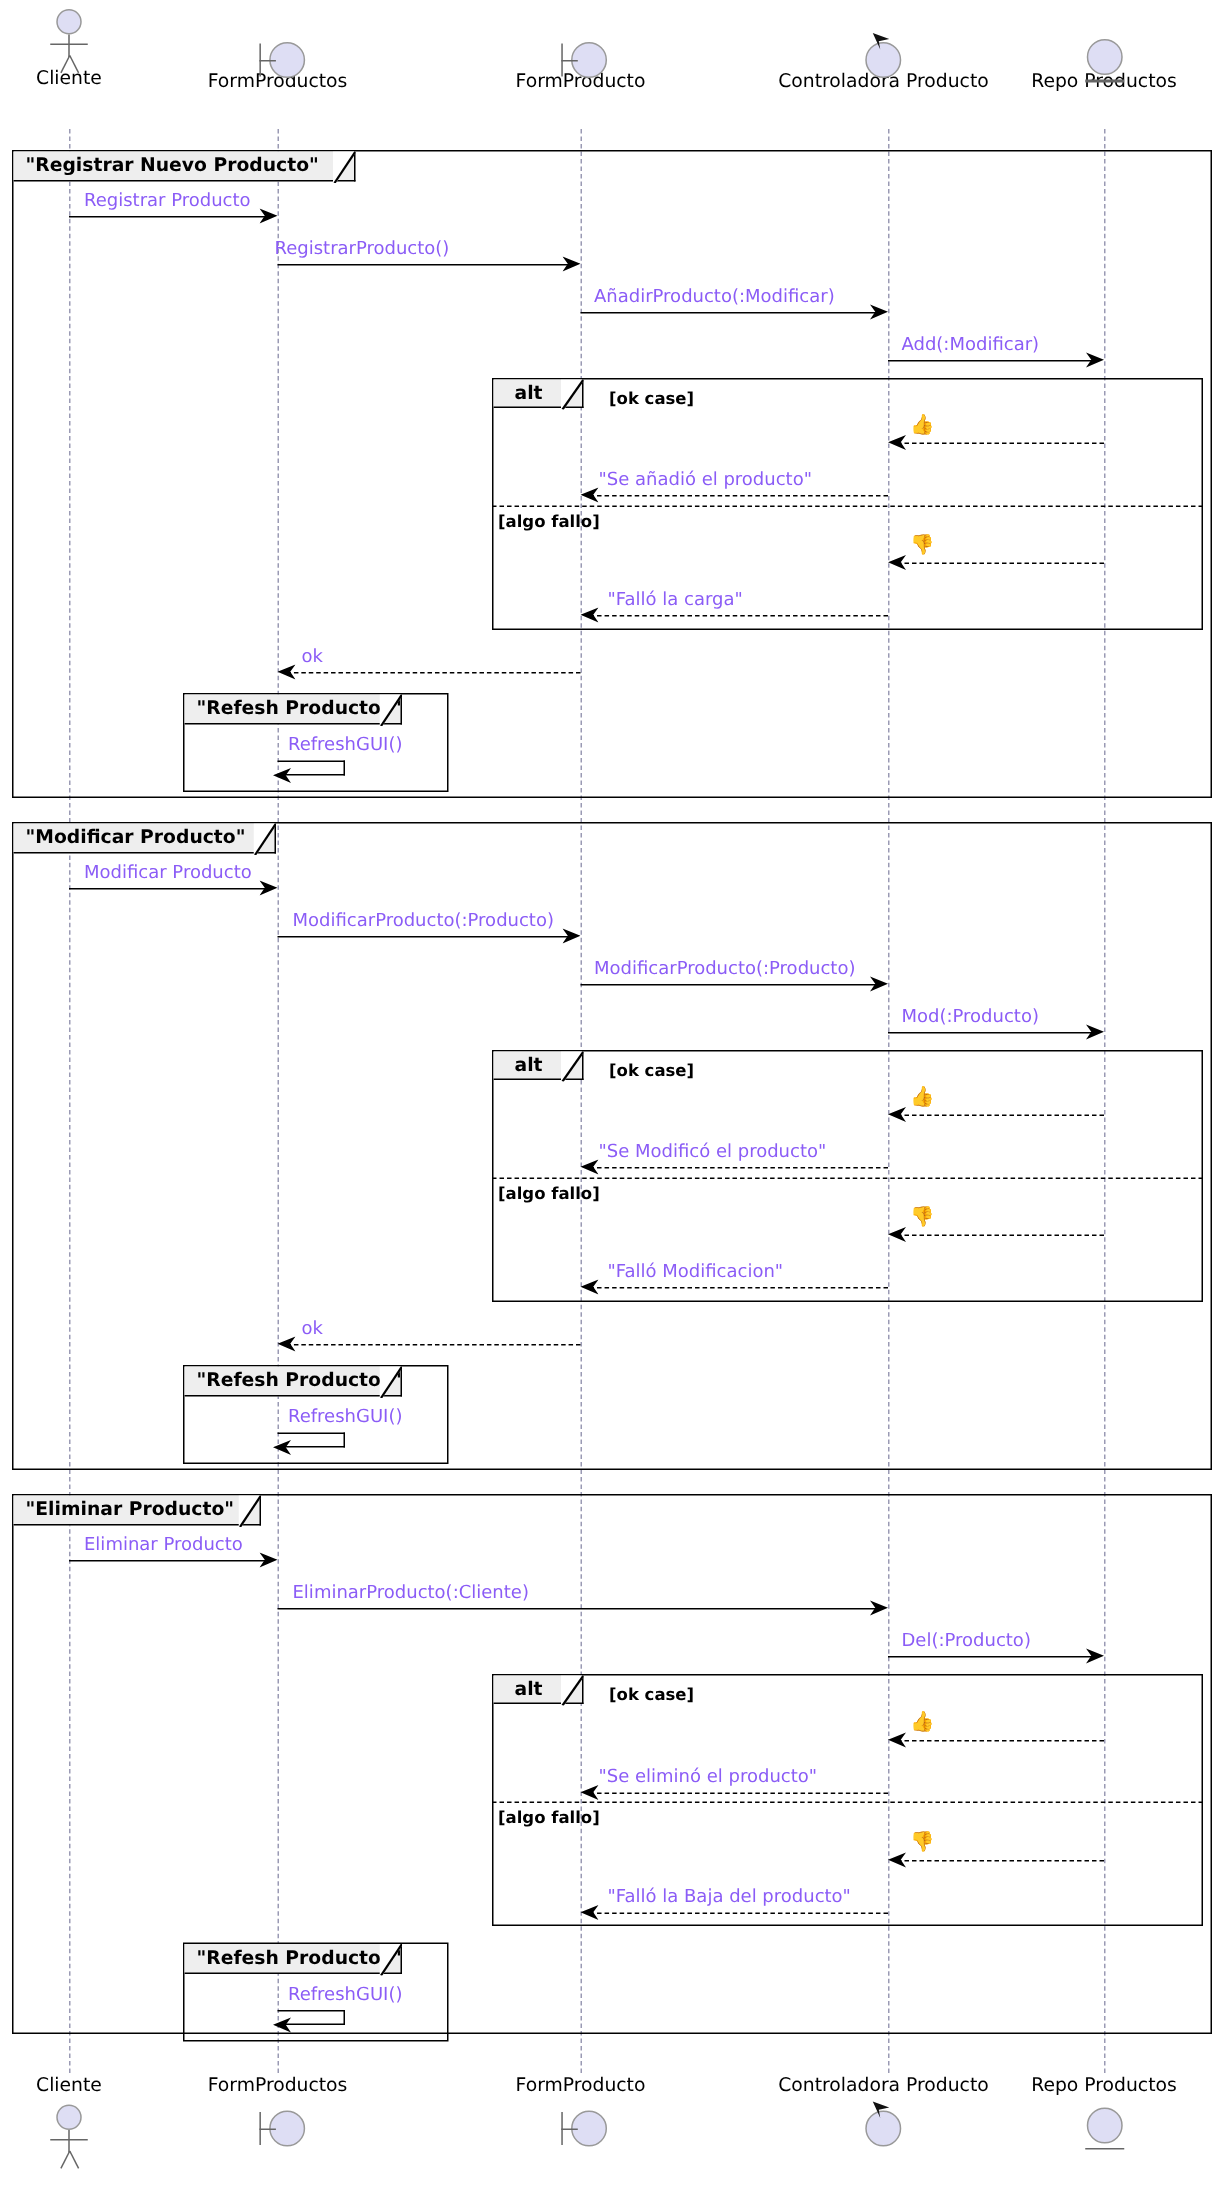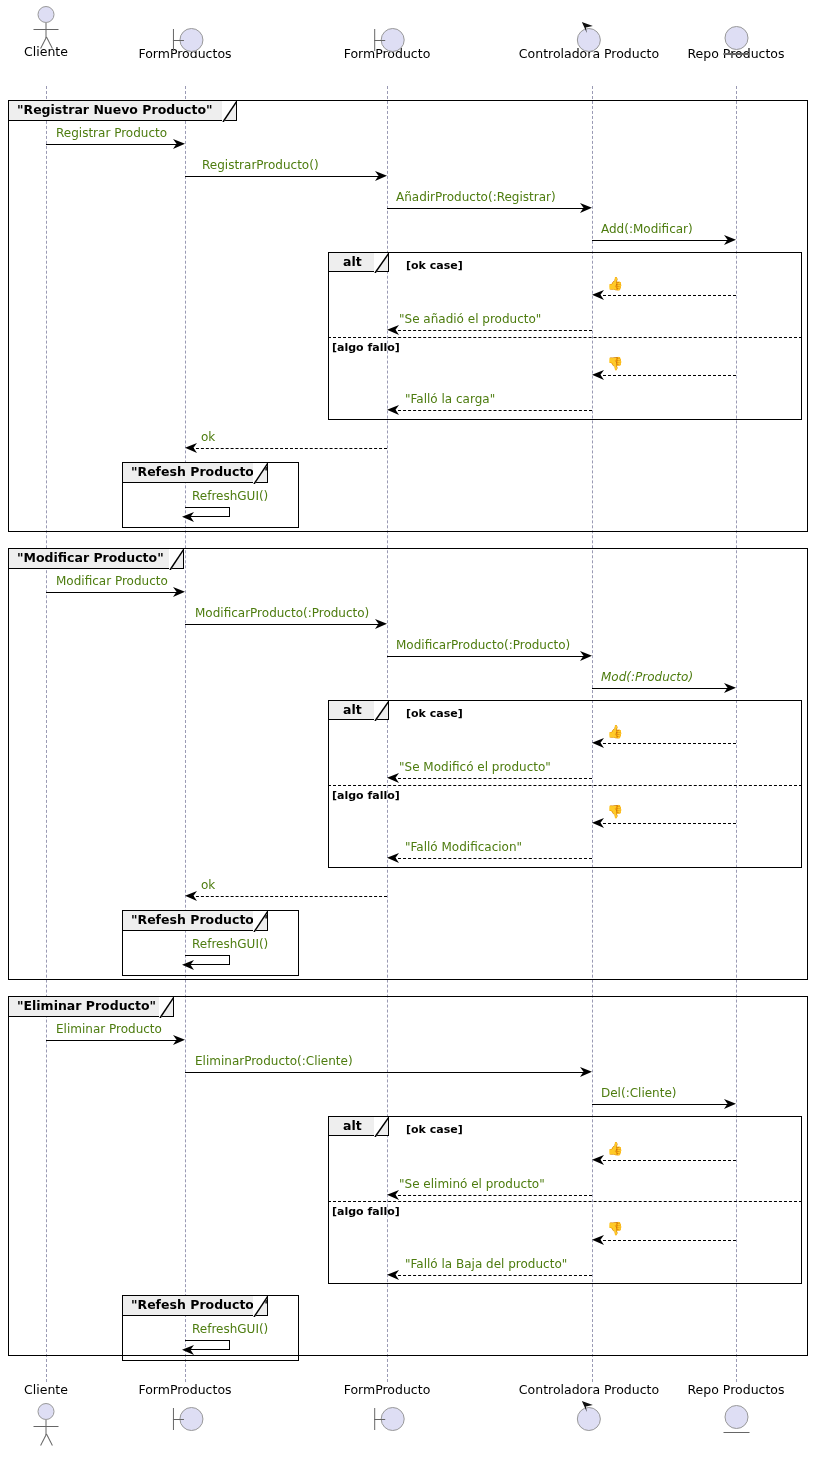--- a/index.html
+++ b/index.html
@@ -59,21 +59,21 @@
   .frame-hdr .fh-text{font-size:12.5px;font-weight:bold;color:#000;padding:0 9px 0 8px;white-space:nowrap;line-height:1;}
   .frame-hdr .fh-diag{position:absolute;right:-1px;top:0;width:15px;height:21px;overflow:hidden;}
 
   .alt-cond{position:absolute;font-size:11px;font-weight:bold;color:#000;white-space:nowrap;line-height:1;}
   .alt-div{position:absolute;height:0;border-top:1px dashed #000;}
 
   
   .msg-line{position:absolute;height:0;}
   .msg-solid{border-top:1.5px solid #000;}
   .msg-dash{border-top:1.3px dashed #000;}
-  .msg-label{position:absolute;font-size:12px;color:#4d7c0f;white-space:nowrap;line-height:1;}
+  .msg-label{position:absolute;font-size:12px;color:#8b5cf6;white-space:nowrap;line-height:1;}
   .arrowhead{position:absolute;width:12px;height:12px;}
 
   
   .self-box{position:absolute;border:1.5px solid #000;border-left:none;box-sizing:border-box;}
 
   .emoji{position:absolute;font-size:13px;line-height:1;}
 </style>
 </head>
 <body>
 
@@ -141,27 +141,27 @@
         </svg>
     </div>
   </div>
 
   <div class="msg-label" style="left:56px;top:127px;">Registrar Producto</div>
   <div class="msg-line msg-solid" style="left:46px;top:144px;width:132px;"></div>
   <svg class="arrowhead" style="left:173px;top:138px;" viewBox="0 0 12 12">
       <path d="M0 1 L12 5.8 L0 11 L3.5 5.8 Z" fill="#000"></path>
     </svg>
 
-  <div class="msg-label" style="left:202px;top:159px;text-align:center;">RegistrarProducto()</div>
+  <div class="msg-label" style="left:183px;top:159px;text-align:center;">RegistrarProducto()</div>
   <div class="msg-line msg-solid" style="left:185px;top:176px;width:195px;"></div>
   <svg class="arrowhead" style="left:375px;top:170px;" viewBox="0 0 12 12">
       <path d="M0 1 L12 5.8 L0 11 L3.5 5.8 Z" fill="#000"></path>
     </svg>
 
-  <div class="msg-label" style="left:396px;top:191px;">AñadirProducto(:Registrar)</div>
+  <div class="msg-label" style="left:396px;top:191px;">AñadirProducto(:Modificar)</div>
   <div class="msg-line msg-solid" style="left:387px;top:208px;width:198px;"></div>
   <svg class="arrowhead" style="left:580px;top:202px;" viewBox="0 0 12 12">
       <path d="M0 1 L12 5.8 L0 11 L3.5 5.8 Z" fill="#000"></path>
     </svg>
 
   <div class="msg-label" style="left:601px;top:223px;">Add(:Modificar)</div>
   <div class="msg-line msg-solid" style="left:592px;top:240px;width:138px;"></div>
   <svg class="arrowhead" style="left:724px;top:234px;" viewBox="0 0 12 12">
       <path d="M0 1 L12 5.8 L0 11 L3.5 5.8 Z" fill="#000"></path>
     </svg>
@@ -246,21 +246,21 @@
   <svg class="arrowhead" style="left:375px;top:618px;" viewBox="0 0 12 12">
       <path d="M0 1 L12 5.8 L0 11 L3.5 5.8 Z" fill="#000"></path>
     </svg>
 
   <div class="msg-label" style="left:396px;top:639px;">ModificarProducto(:Producto)</div>
   <div class="msg-line msg-solid" style="left:387px;top:656px;width:198px;"></div>
   <svg class="arrowhead" style="left:580px;top:650px;" viewBox="0 0 12 12">
       <path d="M0 1 L12 5.8 L0 11 L3.5 5.8 Z" fill="#000"></path>
     </svg>
 
-  <div class="msg-label" style="left:601px;top:671px;font-style:italic;">Mod(:Producto)</div>
+  <div class="msg-label" style="left:601px;top:671px;">Mod(:Producto)</div>
   <div class="msg-line msg-solid" style="left:592px;top:688px;width:138px;"></div>
   <svg class="arrowhead" style="left:724px;top:682px;" viewBox="0 0 12 12">
       <path d="M0 1 L12 5.8 L0 11 L3.5 5.8 Z" fill="#000"></path>
     </svg>
 
   <div class="frame" style="left:328px;top:700px;width:474px;height:168px;">
     <div class="frame-hdr" style="width:60px;height:19px;">
       <span class="fh-text" style="padding:0 0 0 14px;">alt</span>
       <svg class="fh-diag" viewBox="0 0 15 20" preserveAspectRatio="none" style="height:20px;">
           <path d="M0,0 L15,0 L15,1 L2,20 L0,20 Z" fill="#fff"></path>
@@ -328,21 +328,21 @@
   <svg class="arrowhead" style="left:173px;top:1034px;" viewBox="0 0 12 12">
       <path d="M0 1 L12 5.8 L0 11 L3.5 5.8 Z" fill="#000"></path>
     </svg>
 
   <div class="msg-label" style="left:195px;top:1055px;">EliminarProducto(:Cliente)</div>
   <div class="msg-line msg-solid" style="left:185px;top:1072px;width:400px;"></div>
   <svg class="arrowhead" style="left:580px;top:1066px;" viewBox="0 0 12 12">
       <path d="M0 1 L12 5.8 L0 11 L3.5 5.8 Z" fill="#000"></path>
     </svg>
 
-  <div class="msg-label" style="left:601px;top:1087px;">Del(:Cliente)</div>
+  <div class="msg-label" style="left:601px;top:1087px;">Del(:Producto)</div>
   <div class="msg-line msg-solid" style="left:592px;top:1104px;width:138px;"></div>
   <svg class="arrowhead" style="left:724px;top:1098px;" viewBox="0 0 12 12">
       <path d="M0 1 L12 5.8 L0 11 L3.5 5.8 Z" fill="#000"></path>
     </svg>
 
   <div class="frame" style="left:328px;top:1116px;width:474px;height:168px;">
     <div class="frame-hdr" style="width:60px;height:19px;">
       <span class="fh-text" style="padding:0 0 0 14px;">alt</span>
       <svg class="fh-diag" viewBox="0 0 15 20" preserveAspectRatio="none" style="height:20px;">
           <path d="M0,0 L15,0 L15,1 L2,20 L0,20 Z" fill="#fff"></path>

